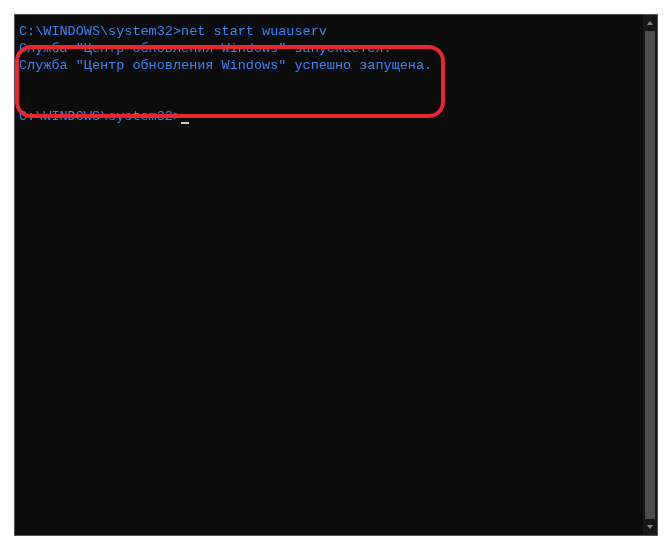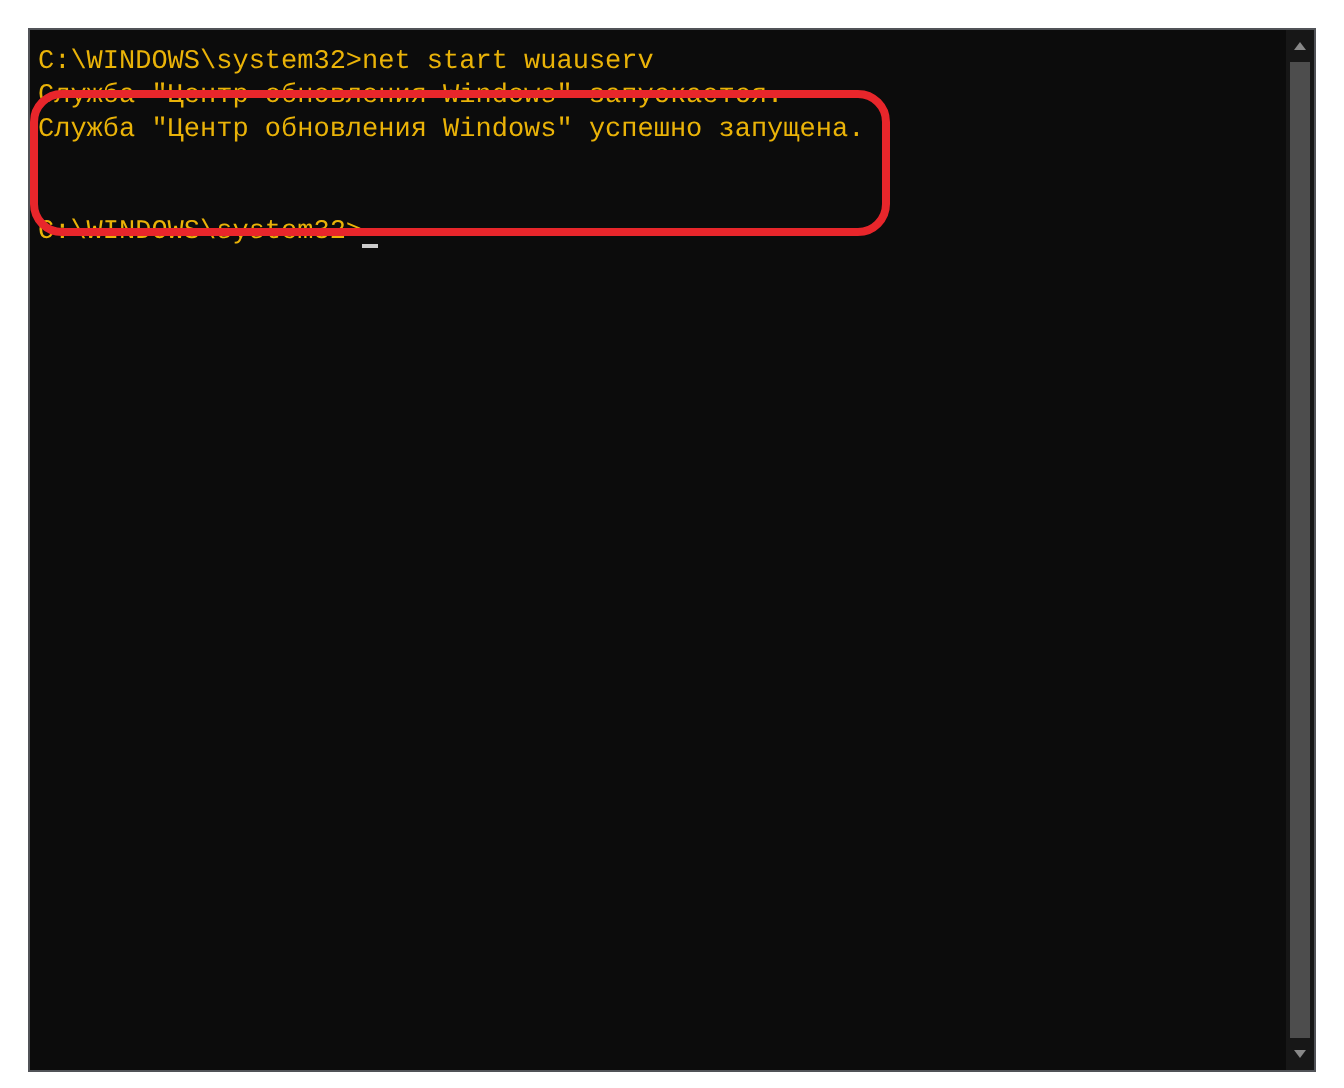--- a/index.html
+++ b/index.html
@@ -68,21 +68,21 @@
       height: 10px;
     }
     .terminal {
       flex: 1;
       background: #0c0c0c;
       padding: 8px 4px 4px 4px;
       position: relative;
       overflow: hidden;
     }
     .terminal-content {
-      color: #eab308;
+      color: #3b82f6;
       font-size: 13.5px;
       line-height: 17px;
       white-space: pre;
       font-family: Consolas, 'Courier New', monospace;
     }
     .highlight-box {
       position: absolute;
       border: 4px solid #e8262b;
       border-radius: 16px;
       left: 0px;

